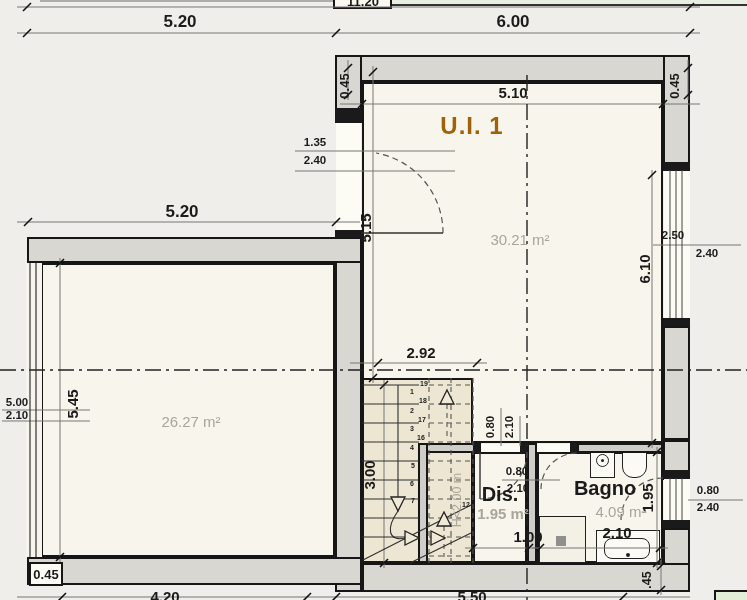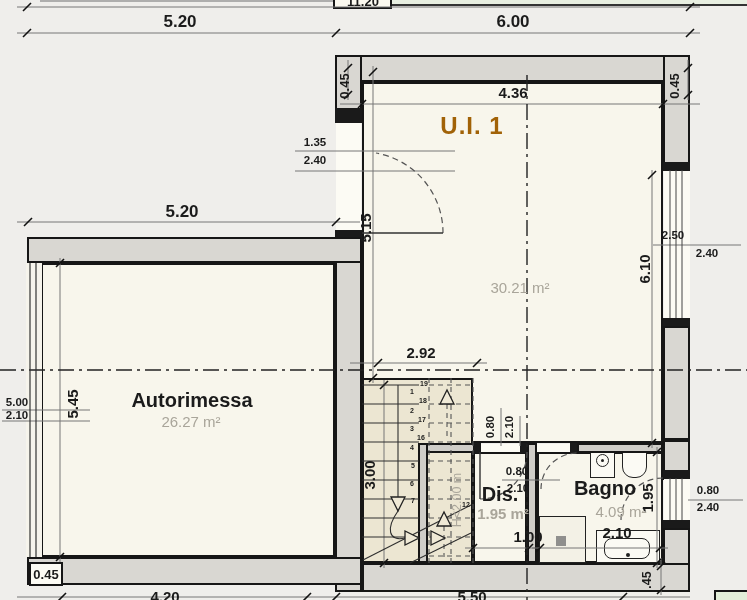--- a/index.html
+++ b/index.html
@@ -223,37 +223,36 @@
       <polygon points="391,497 405,497 398,511"></polygon>
       <polygon points="405,531 405,545 419,538"></polygon>
       <polygon points="431,531 431,545 445,538"></polygon>
     </g>
   </svg>
 
   <div class="lbl fs13" style="left:363px;top:1px;">11.20</div>
   <div class="lbl fs17" style="left:180px;top:21px;">5.20</div>
   <div class="lbl fs17" style="left:513px;top:21px;">6.00</div>
   <div class="vlbl fs13" style="left:344px;top:86px;">0.45</div>
-  <div class="lbl fs15" style="left:513px;top:92px;">4.36</div>
+  <div class="lbl fs15" style="left:513px;top:92px;">5.10</div>
   <div class="vlbl fs13" style="left:674px;top:86px;">0.45</div>
   <div class="lbl fs24 title" style="left:472px;top:126px;">U.I. 1</div>
 
   <div class="lbl fs11" style="left:315px;top:143px;">1.35</div>
   <div class="lbl fs11" style="left:315px;top:161px;">2.40</div>
 
   <div class="lbl fs17" style="left:182px;top:211px;">5.20</div>
   <div class="vlbl fs15" style="left:365px;top:228px;">5.15</div>
 
-  <div class="lbl fs15 gray" style="left:520px;top:239px;margin-top:48px;">30.21 m²</div>
+  <div class="lbl fs15 gray" style="left:520px;top:239px;">30.21 m²</div>
 
   <div class="lbl fs11" style="left:673px;top:236px;">2.50</div>
   <div class="lbl fs11" style="left:707px;top:254px;">2.40</div>
   <div class="vlbl fs15" style="left:644px;top:269px;">6.10</div>
 
-  <div class="lbl fs20" style="left:192px;top:400px;">Autorimessa</div>
   <div class="lbl fs15 gray" style="left:191px;top:421px;">26.27 m²</div>
   <div class="vlbl fs15" style="left:72px;top:404px;">5.45</div>
   <div class="lbl fs11" style="left:17px;top:403px;">5.00</div>
   <div class="lbl fs11" style="left:17px;top:416px;">2.10</div>
 
   <div class="lbl fs15" style="left:421px;top:352px;">2.92</div>
   <div class="vlbl fs15" style="left:369px;top:475px;">3.00</div>
   <div class="vlbl fs12 gray" style="left:457px;top:500px;">H&lt;2.00 m</div>
 
   <div class="vlbl fs11" style="left:491px;top:427px;">0.80</div>

